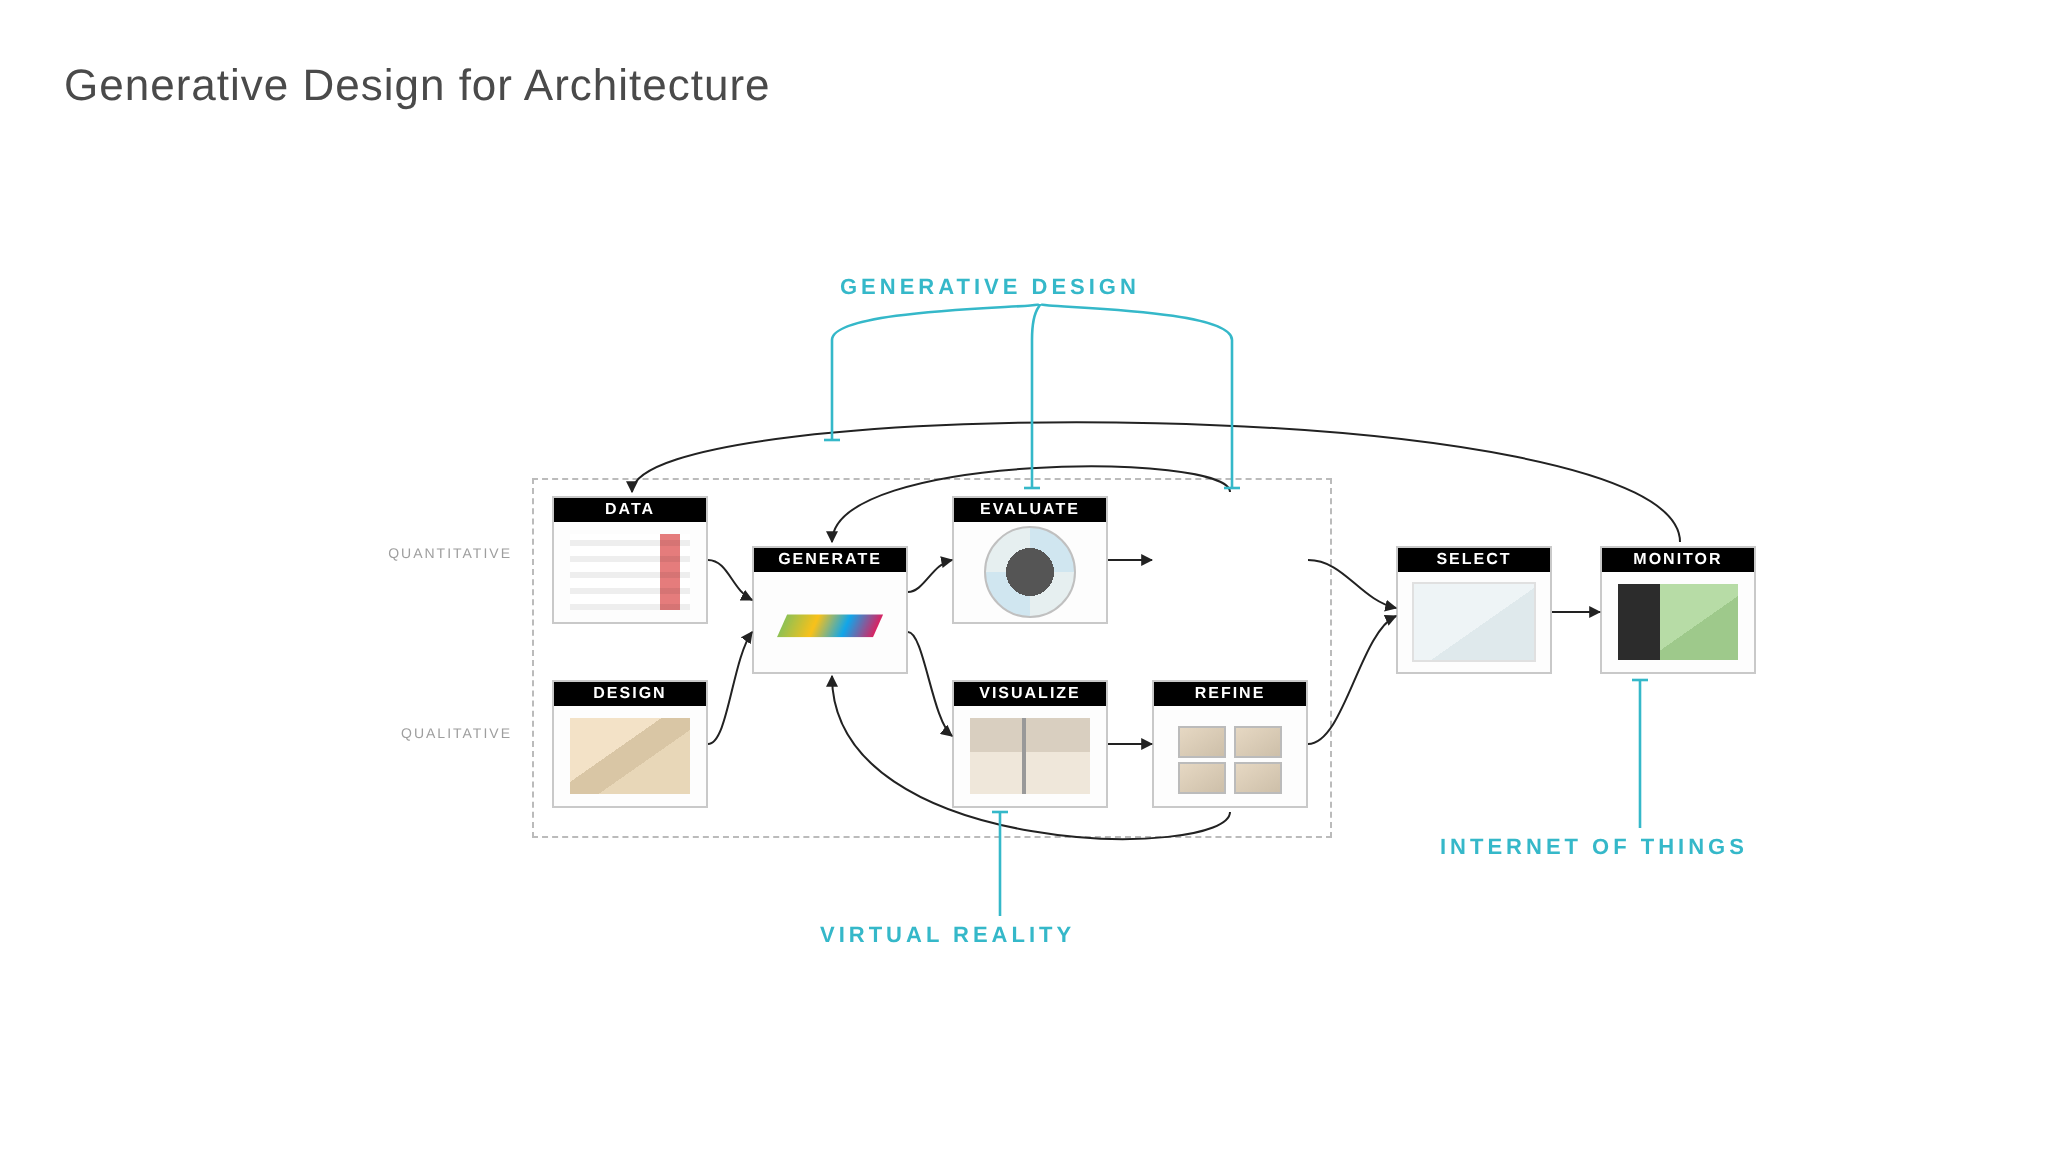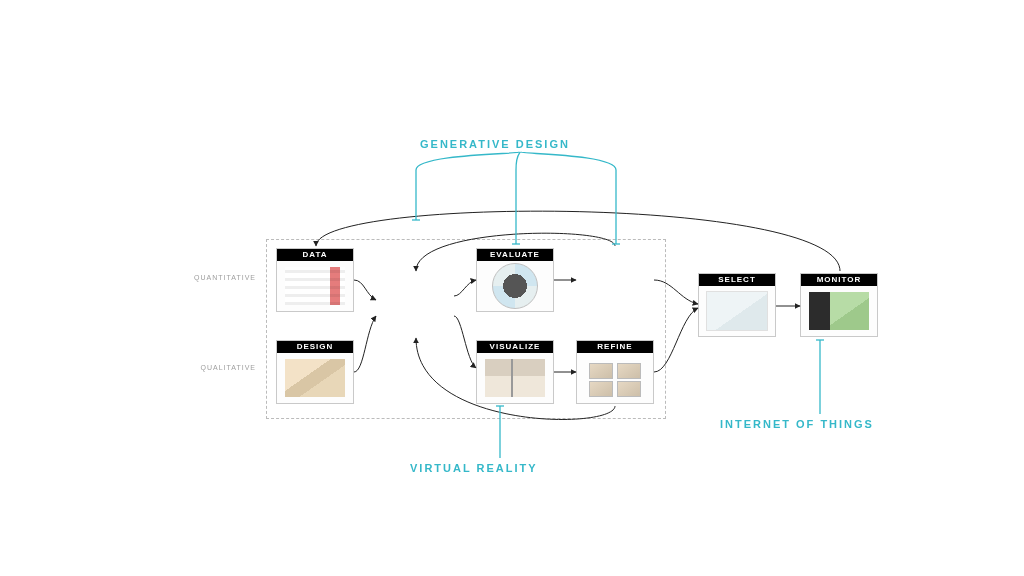--- a/index.html
+++ b/index.html
@@ -163,20 +163,21 @@
     background:
       linear-gradient(90deg, #2c2c2c 0 35%, transparent 35%),
       linear-gradient(145deg, #b7dca6 0 60%, #9ec98b 60%);
   }
 </style>
 </head>
 <body>
 
 <div class="canvas">
 
+  <div class="page-title">Generative Design for Architecture</div>
 
   <div class="group-box"></div>
 
   <div class="row-label" style="left:186px; top:274px;">QUANTITATIVE</div>
   <div class="row-label" style="left:186px; top:364px;">QUALITATIVE</div>
 
   <div class="callout" style="left:420px; top:138px; width:200px;">GENERATIVE DESIGN</div>
   <div class="callout" style="left:410px; top:462px; width:180px;">VIRTUAL REALITY</div>
   <div class="callout" style="left:720px; top:418px; width:200px;">INTERNET OF THINGS</div>
 
@@ -186,20 +187,26 @@
         <div class="ph-data"></div>
       </div>
   </div>
   <div class="node" style="left:276px; top:340px;">
     <div class="hdr">DESIGN</div>
     <div class="body">
         <div class="ph-design"></div>
       </div>
   </div>
 
+  <div class="node" style="left:376px; top:273px;">
+    <div class="hdr">GENERATE</div>
+    <div class="body">
+        <div class="ph-generate"></div>
+      </div>
+  </div>
 
   <div class="node" style="left:476px; top:248px;">
     <div class="hdr">EVALUATE</div>
     <div class="body">
         <div class="ph-evaluate"></div>
       </div>
   </div>
   <div class="node" style="left:476px; top:340px;">
     <div class="hdr">VISUALIZE</div>
     <div class="body">

